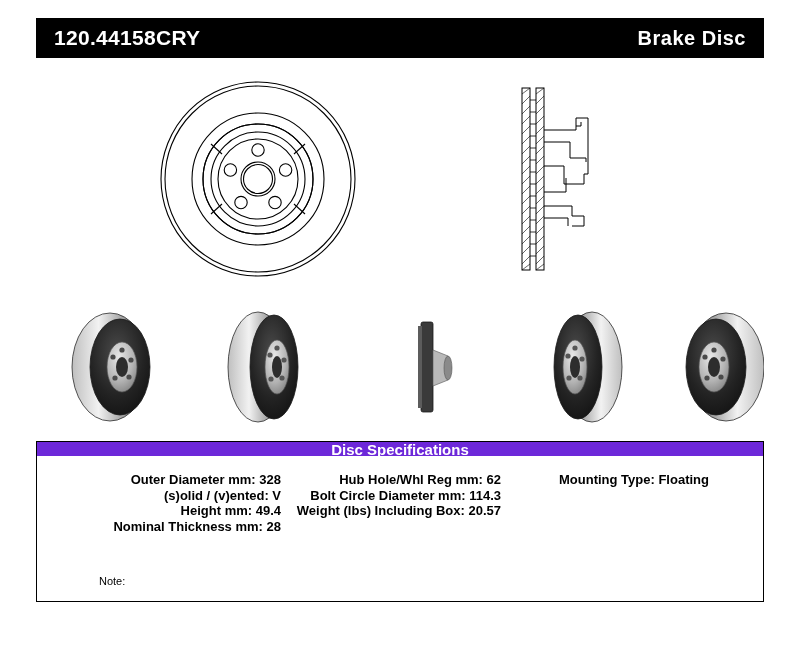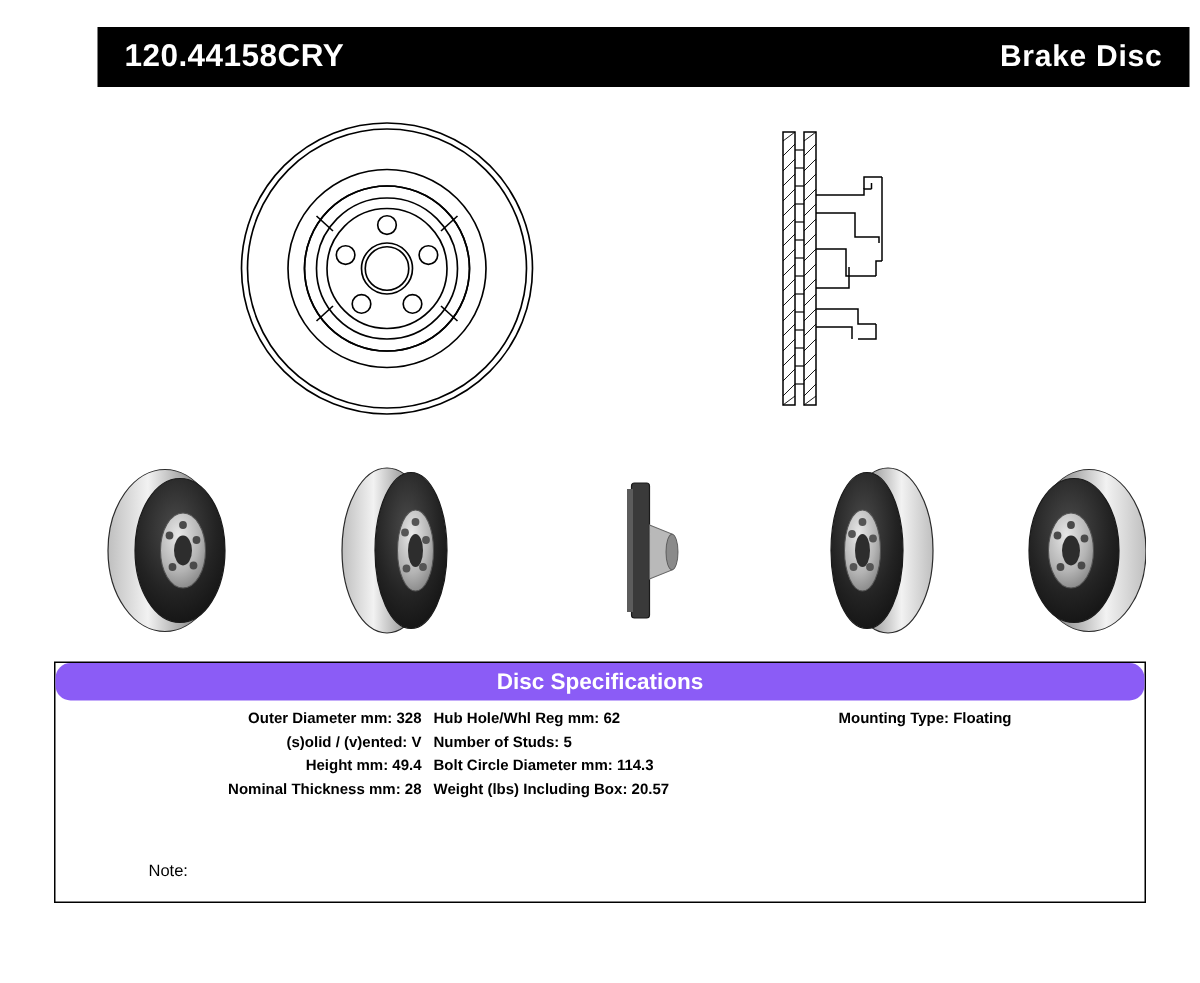--- a/index.html
+++ b/index.html
@@ -23,21 +23,20 @@
     top: 18px;
     width: 728px;
     height: 40px;
     background: #000000;
     color: #ffffff;
     display: flex;
     align-items: center;
     justify-content: space-between;
     box-sizing: border-box;
     padding: 0 18px;
-    margin-left: 29px;
   }
   .header .part-number {
     font-size: 21px;
     font-weight: bold;
     letter-spacing: 0.3px;
     color: #ffffff;
     font-family: "Liberation Sans", sans-serif;
   }
   .header .product-type {
     font-size: 20px;
@@ -72,27 +71,26 @@
     width: 728px;
     height: 161px;
     border: 1px solid #000000;
     box-sizing: border-box;
   }
   .spec-title-bar {
     position: absolute;
     left: 0;
     top: 0;
     width: 100%;
-    height: 25px;
-    background: #8b5cf6;
+    height: 14px;
+    background: #6d28d9;
     color: #ffffff;
     display: flex;
     align-items: center;
     justify-content: center;
-    border-radius: 10px;
   }
   .spec-title-bar span {
     font-size: 15px;
     font-weight: bold;
   }
   .spec-columns {
     position: absolute;
     top: 30px;
     left: 0;
     width: 100%;
@@ -103,29 +101,29 @@
     box-sizing: border-box;
   }
   .spec-col.left {
     width: 252px;
     padding-right: 8px;
     text-align: right;
   }
   .spec-col.mid {
     width: 220px;
     padding-right: 8px;
-    text-align: left;
+    text-align: right;
   }
   .spec-col.right {
     width: 250px;
     padding-left: 50px;
     text-align: left;
   }
   .spec-line {
-    font-size: 10px;
+    font-size: 13px;
     font-weight: bold;
     line-height: 15.5px;
     white-space: nowrap;
   }
   .note {
     position: absolute;
     left: 62px;
     bottom: 14px;
     font-size: 11px;
     font-weight: normal;
@@ -344,21 +342,20 @@
   </div>
   <div class="spec-columns">
     <div class="spec-col left">
       <div class="spec-line">Outer Diameter mm: 328</div>
       <div class="spec-line">(s)olid / (v)ented: V</div>
       <div class="spec-line">Height mm: 49.4</div>
       <div class="spec-line">Nominal Thickness mm: 28</div>
     </div>
     <div class="spec-col mid">
       <div class="spec-line">Hub Hole/Whl Reg mm: 62</div>
-      <div class="spec-line">Number of Studs: 5</div>
       <div class="spec-line">Bolt Circle Diameter mm: 114.3</div>
       <div class="spec-line">Weight (lbs) Including Box: 20.57</div>
     </div>
     <div class="spec-col right">
       <div class="spec-line">Mounting Type: Floating</div>
     </div>
   </div>
   <div class="note">Note:</div>
 </div>
 

